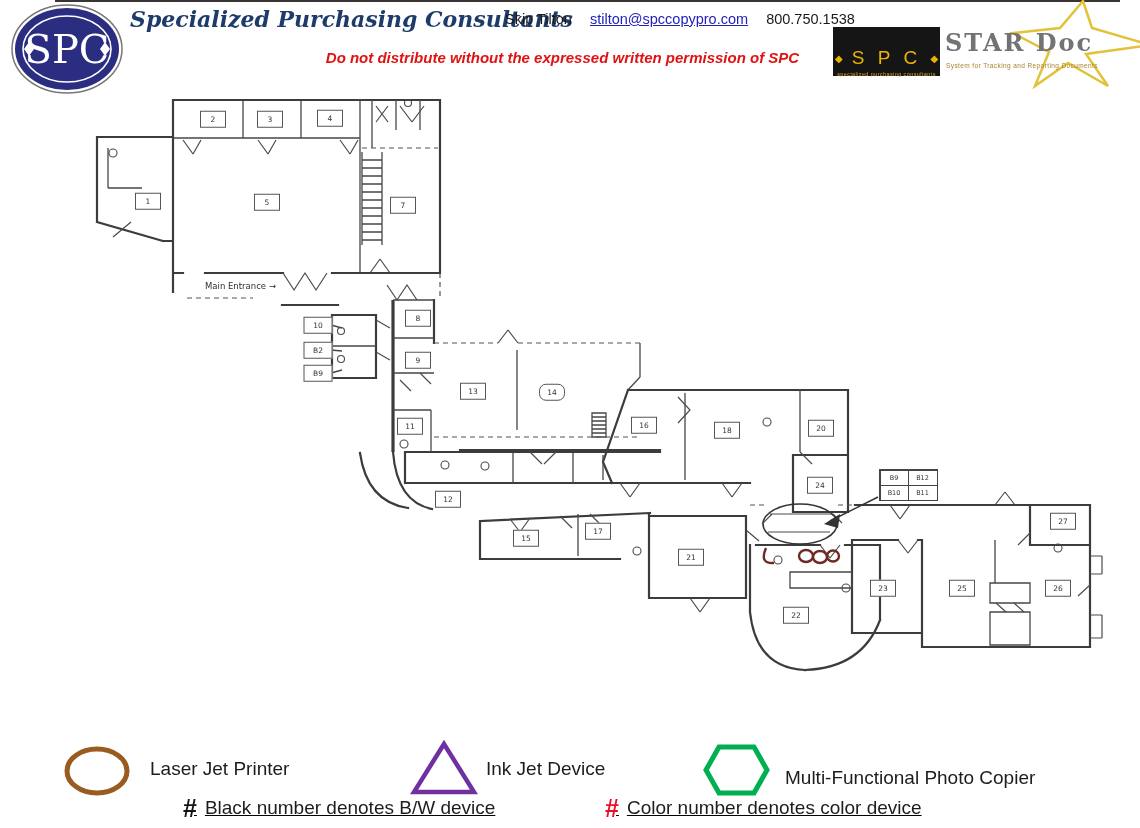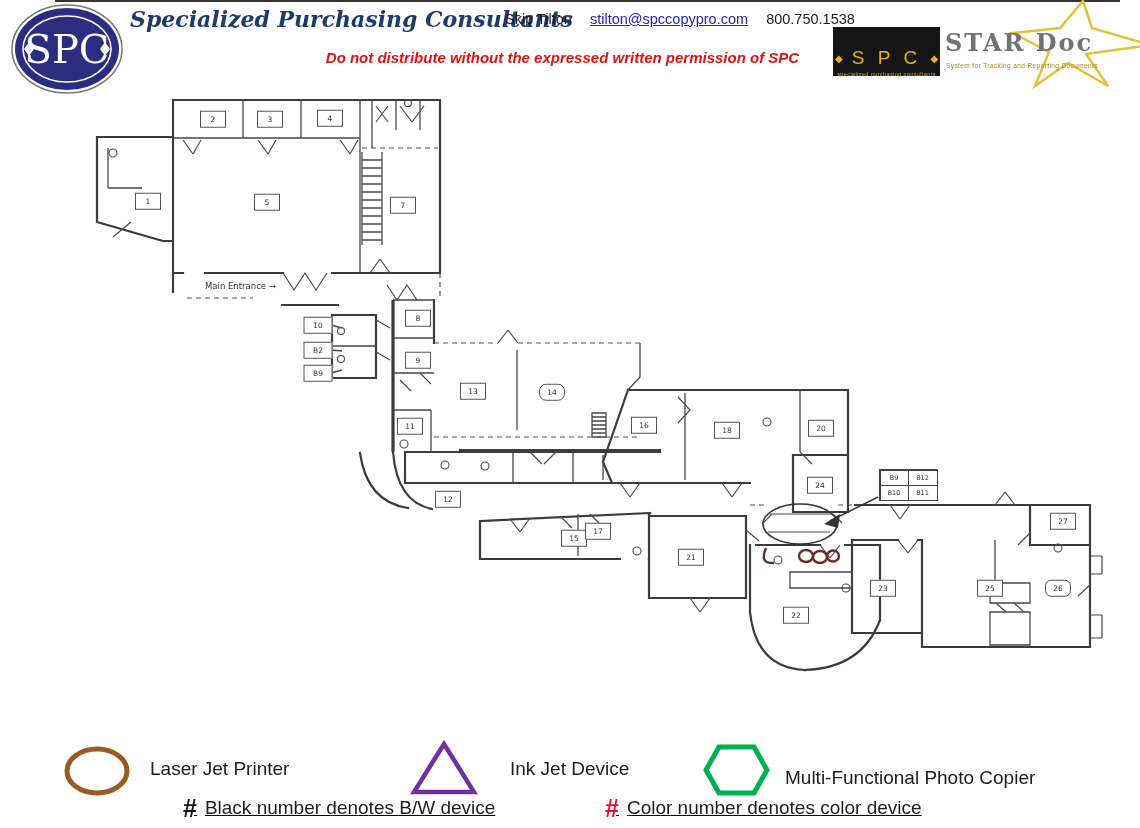--- a/index.html
+++ b/index.html
@@ -208,31 +208,31 @@
         <div class="room-label" style="left: 270px; top: 119px;">3</div>
         <div class="room-label" style="left: 330px; top: 118px;">4</div>
         <div class="room-label" style="left: 267px; top: 202px;">5</div>
         <div class="room-label" style="left: 403px; top: 205px;">7</div>
         <div class="room-label" style="left: 418px; top: 318px;">8</div>
         <div class="room-label" style="left: 418px; top: 360px;">9</div>
         <div class="room-label" style="left: 410px; top: 426px;">11</div>
         <div class="room-label" style="left: 448px; top: 468px; margin-top: 31px;">12</div>
         <div class="room-label" style="left: 473px; top: 391px;">13</div>
         <div class="room-label" style="left: 552px; top: 392px; border-radius: 7px;">14</div>
-        <div class="room-label" style="left: 526px; top: 538px; margin-left: 48px;">15</div>
+        <div class="room-label" style="left: 526px; top: 538px;">15</div>
         <div class="room-label" style="left: 644px; top: 425px;">16</div>
         <div class="room-label" style="left: 598px; top: 531px;">17</div>
         <div class="room-label" style="left: 727px; top: 430px;">18</div>
         <div class="room-label" style="left: 821px; top: 428px;">20</div>
         <div class="room-label" style="left: 691px; top: 557px;">21</div>
         <div class="room-label" style="left: 796px; top: 615px;">22</div>
         <div class="room-label" style="left: 883px; top: 588px; text-align: center;">23</div>
         <div class="room-label" style="left: 820px; top: 485px;">24</div>
-        <div class="room-label" style="left: 962px; top: 588px; margin-left: 28px;">25</div>
-        <div class="room-label" style="left: 1058px; top: 588px; border-radius: 6px;">26</div>
+        <div class="room-label" style="left: 962px; top: 588px;">25</div>
+        <div class="room-label" style="left: 1058px; top: 588px;">26</div>
         <div class="room-label" style="left: 1063px; top: 521px;">27</div>
         <div class="room-label wall-label" style="left: 318px; top: 325px;">10</div>
         <div class="room-label wall-label" style="left: 318px; top: 350px;">B2</div>
         <div class="room-label wall-label" style="left: 318px; top: 373px;">B9</div>
       </div>
     <div id="device-table">
         <div class="cell">B9</div>
         <div class="cell">B12</div>
         <div class="cell">B10</div>
         <div class="cell">B11</div>
@@ -240,21 +240,21 @@
   </div>
 
   <svg style="position:absolute;left:64px;top:746px;" width="66" height="50">
     <ellipse cx="33" cy="25" rx="30" ry="22" fill="none" stroke-width="5" stroke="#9a5b21"></ellipse>
   </svg>
   <div class="legend-label" style="left:150px;top:758px;">Laser Jet Printer</div>
 
   <svg style="position:absolute;left:410px;top:740px;" width="68" height="56">
     <polygon points="34,4 4,52 64,52" fill="none" stroke-width="4.5" stroke-linejoin="miter" stroke="#7030a0"></polygon>
   </svg>
-  <div class="legend-label" style="left:486px;top:758px;margin-left:24px;">Ink Jet Device</div>
+  <div class="legend-label" style="left:486px;top:758px;">Ink Jet Device</div>
 
   <svg style="position:absolute;left:702px;top:743px;" width="70" height="54">
     <polygon points="4,27 17,4 52,4 65,27 52,50 17,50" fill="none" stroke-width="5" stroke="#00b050"></polygon>
   </svg>
   <div class="legend-label" style="left:785px;top:758px;margin-top:9px;">Multi-Functional Photo Copier</div>
 
   <div class="legend-note" style="left:183px;top:794px;">
     <span class="hash" style="color: rgb(21, 21, 21);">#</span><span class="note-text">Black number denotes B/W device</span>
   </div>
   <div class="legend-note" style="left:605px;top:794px;text-align:right;">

